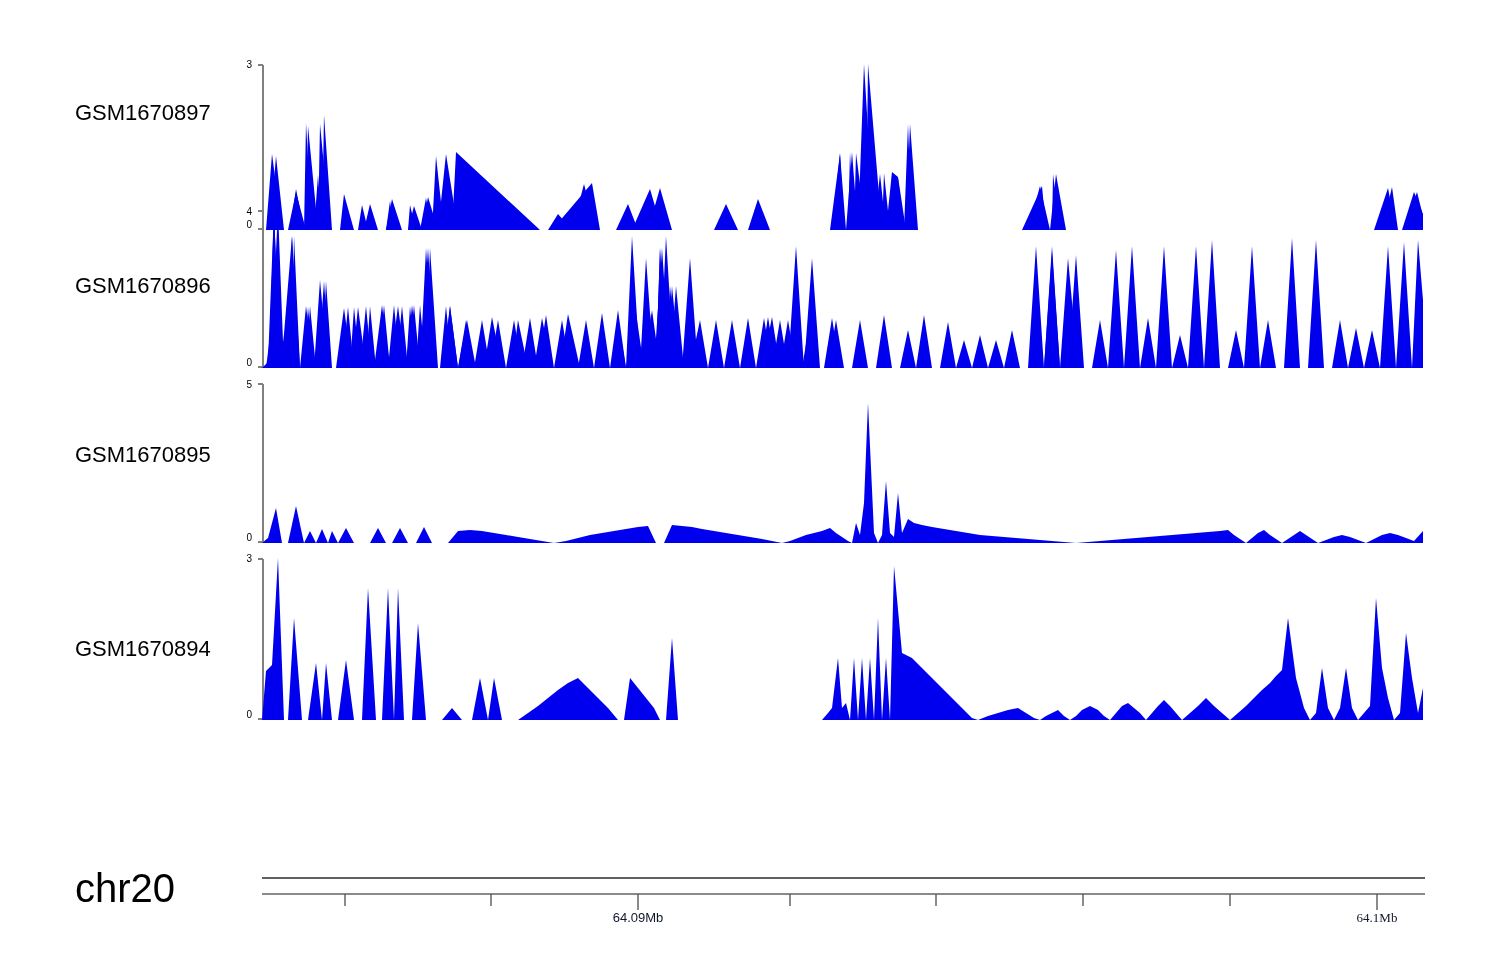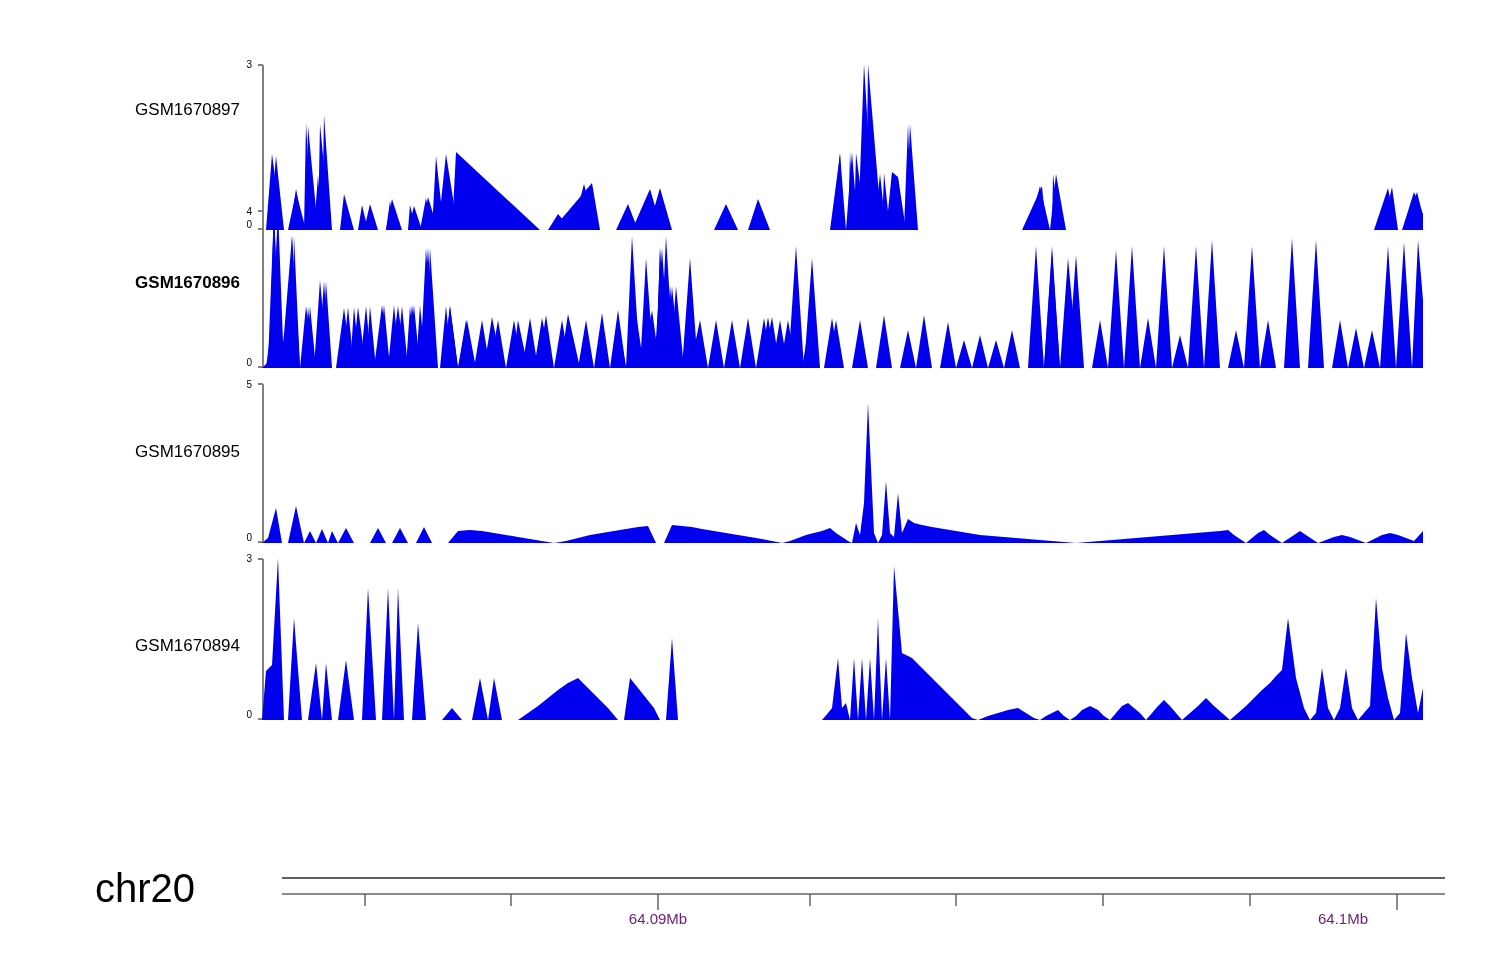--- a/index.html
+++ b/index.html
@@ -28,22 +28,22 @@
   .track-row {
     position: absolute;
     left: 0;
     width: 1500px;
   }
 
   .track-label {
     position: absolute;
     left: 75px;
     width: 165px;
-    text-align: right;
-    font-size: 17px;
+    text-align: left;
+    font-size: 22px;
     font-family: "Liberation Sans", sans-serif;
     color: #000000;
     white-space: nowrap;
   }
 
   .track-plot {
     position: absolute;
     left: 262px;
     width: 1161px;
   }
@@ -77,44 +77,43 @@
     width: 20px;
   }
 
   
   #genome-axis {
     position: absolute;
     left: 0;
     top: 862px;
     width: 1358px;
     height: 110px;
-    margin-left: 20px;
   }
   #chrom-name {
     position: absolute;
     left: 75px;
     top: 4px;
     font-size: 40px;
     font-family: "Liberation Sans", sans-serif;
     color: #000000;
     letter-spacing: 0px;
   }
   #axis-svg {
     position: absolute;
     left: 262px;
     top: 0px;
     width: 1168px;
     height: 60px;
   }
   .axis-tick-label {
     position: absolute;
     top: 48px;
-    font-size: 15px;
-    font-family: "Liberation Sans", sans-serif;
-    color: #701a75;
+    font-size: 13px;
+    font-family: "Liberation Sans", sans-serif;
+    color: #0f172a;
     transform: translateX(-50%);
     white-space: nowrap;
   }
 </style>
 </head>
 <body>
 
 <div id="browser">
 
   <div class="track-row" style="top:30px; height:170px;">
@@ -133,21 +132,21 @@
 
     <div class="track-plot" style="top:34px; height:166px;">
       <svg viewBox="0 0 1161 166" preserveAspectRatio="none" aria-hidden="true">
         <polygon fill="#0000ee" stroke="none" points="0,166 2,166 8,166 14,92 22,166 28,166 34,125 42,166 44,59 50,166 52,166 56,111 60,166 62,51 70,166 78,166 86,166 96,166 100,141 106,166 112,166 118,166 124,166 128,137 132,166 136,166 140,166 146,166 148,141 154,166 158,166 164,134 170,166 174,92 182,166 190,166 194,88 278,166 286,166 290,166 330,119 338,166 340,166 344,166 348,166 352,166 366,166 370,166 388,125 400,166 414,166 420,166 424,166 430,166 436,166 440,166 450,166 460,166 470,166 480,166 490,166 500,166 510,166 520,166 530,166 540,166 550,166 560,166 570,166 578,89 582,166 586,166 588,88 592,166 594,89 604,166 606,0 620,166 622,109 628,166 630,109 634,166 636,114 642,166 646,60 650,166 654,166 660,166 680,166 700,166 720,166 740,166 760,166 780,122 784,166 790,166 791,110 798,166 805,166 820,166 840,166 860,166 880,166 900,166 920,166 940,166 960,166 980,166 1000,166 1020,166 1040,166 1060,166 1080,166 1100,166 1120,166 1130,123 1136,166 1142,166 1155,128 1161,152 1161,166"></polygon>
         <polygon fill="#0000ee" stroke="none" points="0,166 4,166 10,90 20,166 26,166 34,128 44,166 46,62 56,166 58,60 68,166 78,166 82,130 92,166 102,166 108,140 116,166 124,166 130,135 140,166 146,166 152,142 160,166 166,133 176,166 184,90 196,166 206,166 214,166 228,166 238,166 248,166 258,166 266,156 276,166 286,166 296,150 310,166 322,120 334,166 344,166 354,166 366,140 376,166 386,166 398,124 410,166 420,166 430,166 440,166 452,166 464,140 476,166 486,166 496,135 508,166 520,166 532,166 544,166 556,166 568,166 578,90 584,166 590,88 596,166 602,0 612,166 618,110 624,166 630,108 636,113 644,166 648,60 656,166 668,166 682,166 696,166 710,166 724,166 738,166 752,166 766,166 778,122 788,166 794,110 804,166 818,166 832,166 846,166 860,166 874,166 888,166 902,166 916,166 930,166 944,166 958,166 972,166 986,166 1000,166 1014,166 1028,166 1042,166 1056,166 1070,166 1084,166 1098,166 1112,166 1126,124 1134,166 1140,166 1152,128 1161,150 1161,166"></polygon>
       </svg>
     </div>
   </div>
 
   <div class="track-row" style="top:205px; height:165px;">
-    <div class="track-label" style="top:68px;font-weight:bold;">GSM1670896</div>
+    <div class="track-label" style="top:68px;">GSM1670896</div>
 
     <div class="ytick-wrap" style="top:0px; height:165px;">
       <div class="ytick-label" style="top:2px;">4</div>
       <div class="ytick-label" style="top:153px;">0</div>
     </div>
 
     <div class="yaxis" style="top:5px; height:158px;">
       <svg viewBox="0 0 8 158" preserveAspectRatio="none" aria-hidden="true">
         <path d="M2,1 L7,1 M7,1 L7,157 M7,157 L2,157" fill="none" stroke="#808080" stroke-width="2"></path>
       </svg>
@@ -224,16 +223,16 @@
         <line x1="376" y1="32" x2="376" y2="48"></line>
         <line x1="528" y1="32" x2="528" y2="44"></line>
         <line x1="674" y1="32" x2="674" y2="44"></line>
         <line x1="821" y1="32" x2="821" y2="44"></line>
         <line x1="968" y1="32" x2="968" y2="44"></line>
         <line x1="1115" y1="32" x2="1115" y2="48"></line>
       </g>
     </svg>
 
     <div class="axis-tick-label" style="left:638px;">64.09Mb</div>
-    <div class="axis-tick-label" style="left:1323px;">64.1Mb</div>
+    <div class="axis-tick-label" style="left:1377px;font-family:Liberation Serif, serif;">64.1Mb</div>
   </div>
 
 </div>
 
 </body></html>

